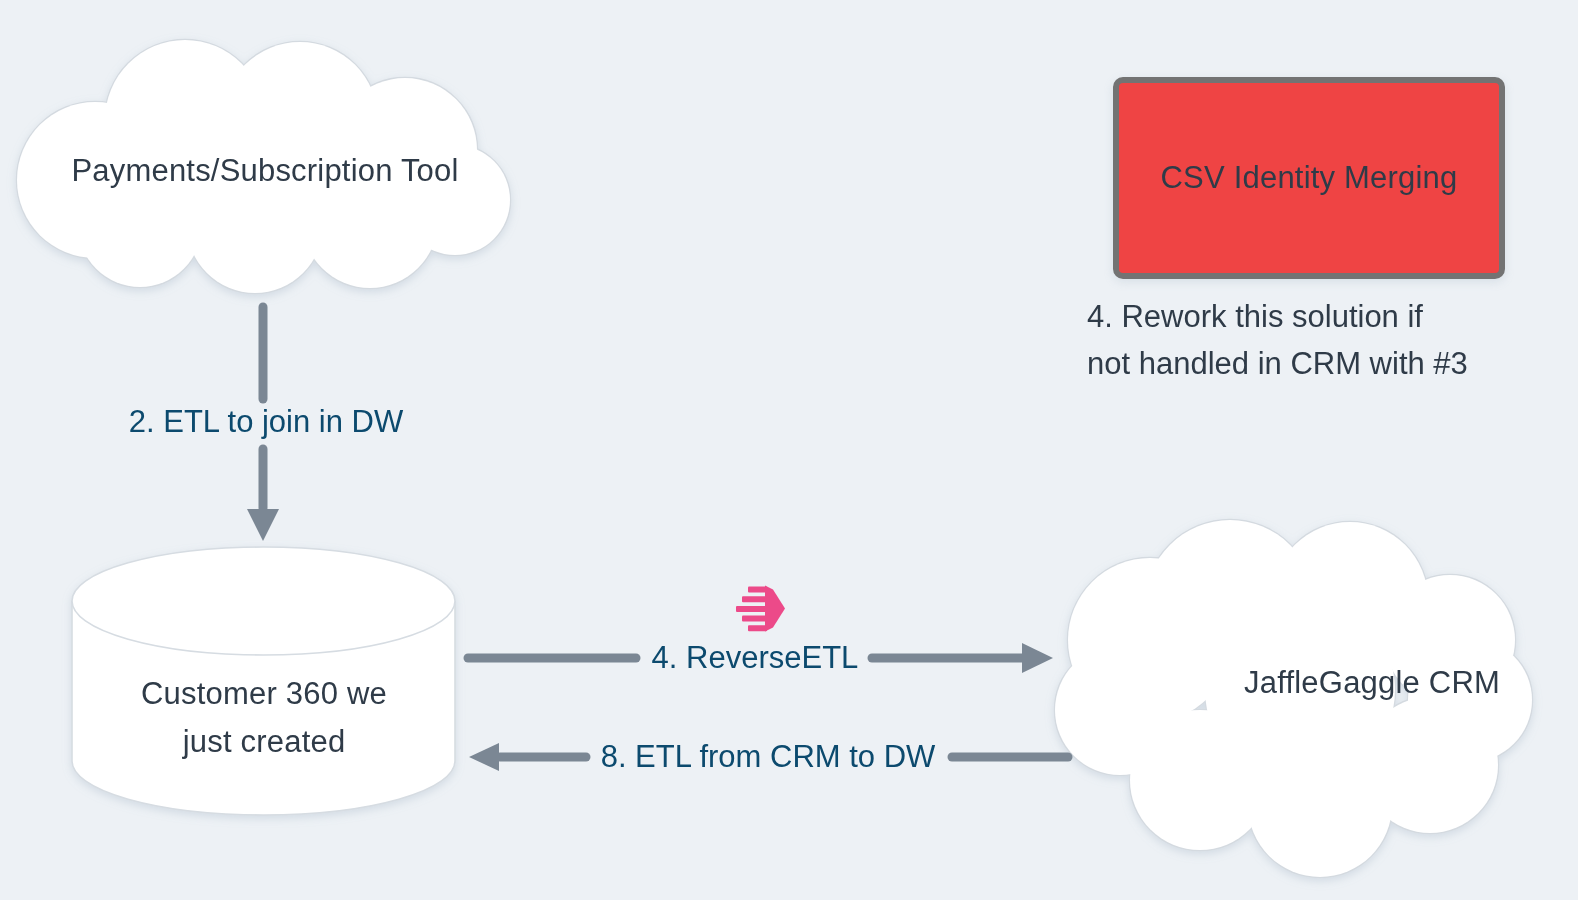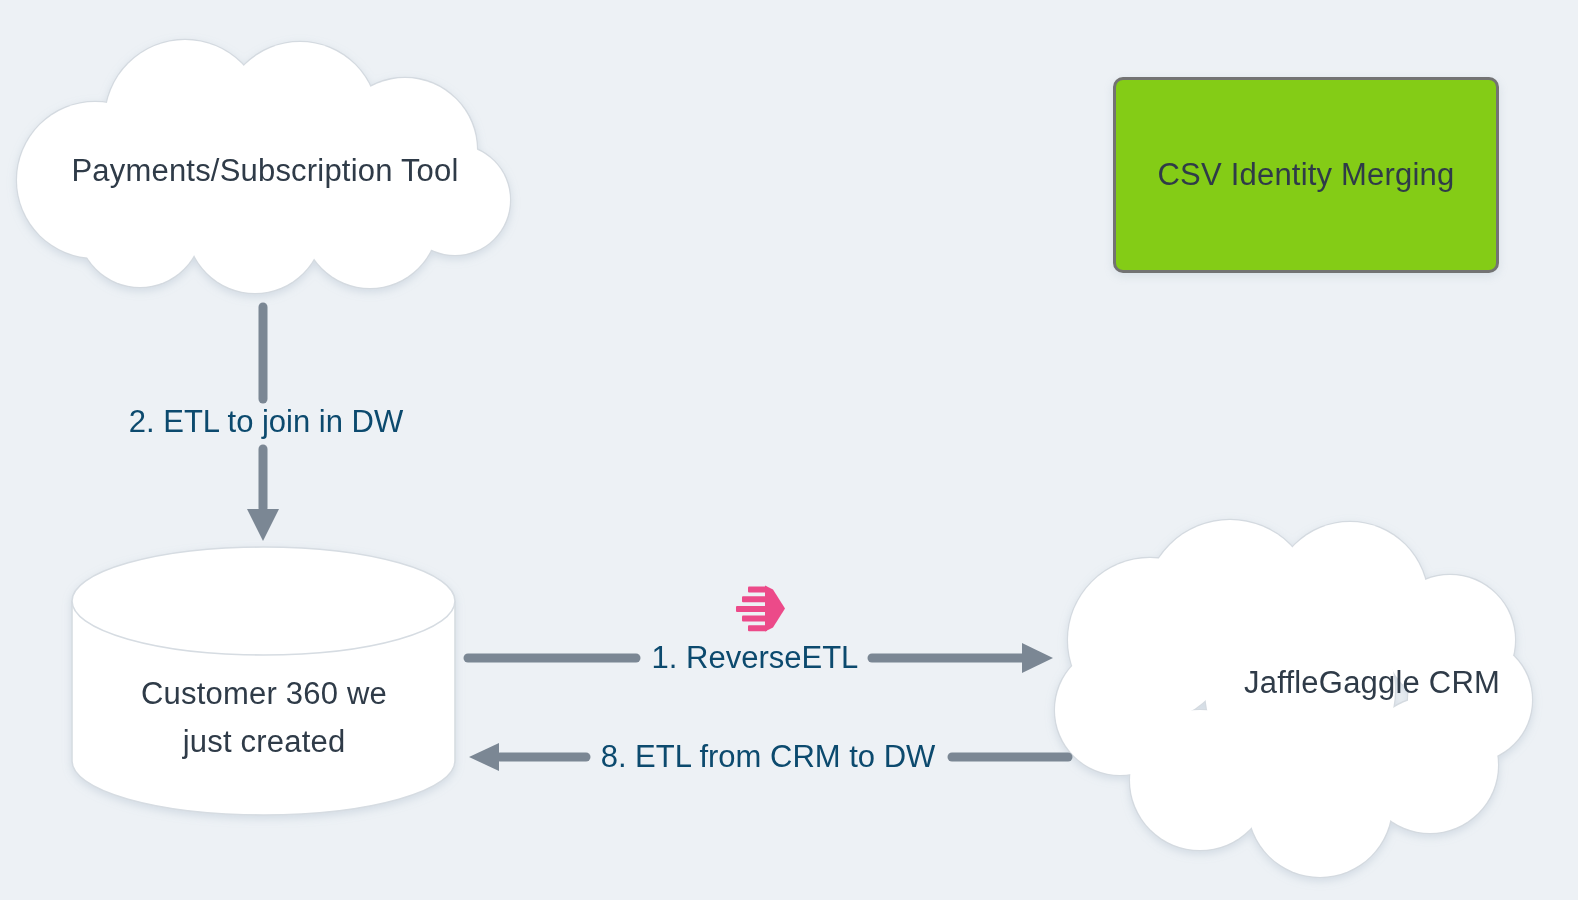--- a/index.html
+++ b/index.html
@@ -29,22 +29,22 @@
     font-weight: 500;
     color: #2f3b48;
     text-align: center;
     white-space: pre-line;
     letter-spacing: 0.2px;
   }
   .csv-card {
     position: absolute;
     left: 1113px; top: 77px;
     width: 380px; height: 190px;
-    background: #84cc16;
-    border: 3px solid #737373;
+    background: #ef4444;
+    border: 6px solid #737373;
     border-radius: 10px;
     box-shadow: 0 3px 10px rgba(143,163,184,0.22);
     display: flex;
     align-items: center;
     justify-content: center;
   }
   .csv-card .diagram-label { position: static; }
   .note-text {
     position: absolute;
     left: 1087px; top: 293px;
@@ -164,24 +164,26 @@
     <div class="diagram-label">CSV Identity Merging</div>
   </div>
 
   <div class="diagram-label" style="left:84px; top:670px; width:360px;">Customer 360 we
 just created</div>
 
   <div class="diagram-label" style="left:1100px; top:659px; width:400px;text-align:right;">JaffleGaggle CRM</div>
 
   <div class="edge-label" style="left:66px; top:398px; width:400px;">2. ETL to join in DW</div>
 
-  <div class="edge-label" style="left:640px; top:634px; width:230px;">1. ReverseETL</div>
+  <div class="edge-label" style="left:640px; top:634px; width:230px;">4. ReverseETL</div>
 
   <div class="edge-label" style="left:588px; top:733px; width:360px;">8. ETL from CRM to DW</div>
 
+  <div class="note-text">4. Rework this solution if
+not handled in CRM with #3</div>
 
   <svg class="hightouch-icon" viewBox="0 0 50 46" xmlns="http://www.w3.org/2000/svg">
     <g fill="#ec4a89">
       <rect x="12" y="1" width="19" height="6" rx="1"></rect>
       <rect x="6" y="10.7" width="25" height="6" rx="1"></rect>
       <rect x="0" y="20.4" width="31" height="6" rx="1"></rect>
       <rect x="6" y="30.1" width="25" height="6" rx="1"></rect>
       <rect x="12" y="39.8" width="19" height="6" rx="1"></rect>
       <path d="M29 0 L37 4 L49 23 L37 42 L29 46 Z"></path>
     </g>

